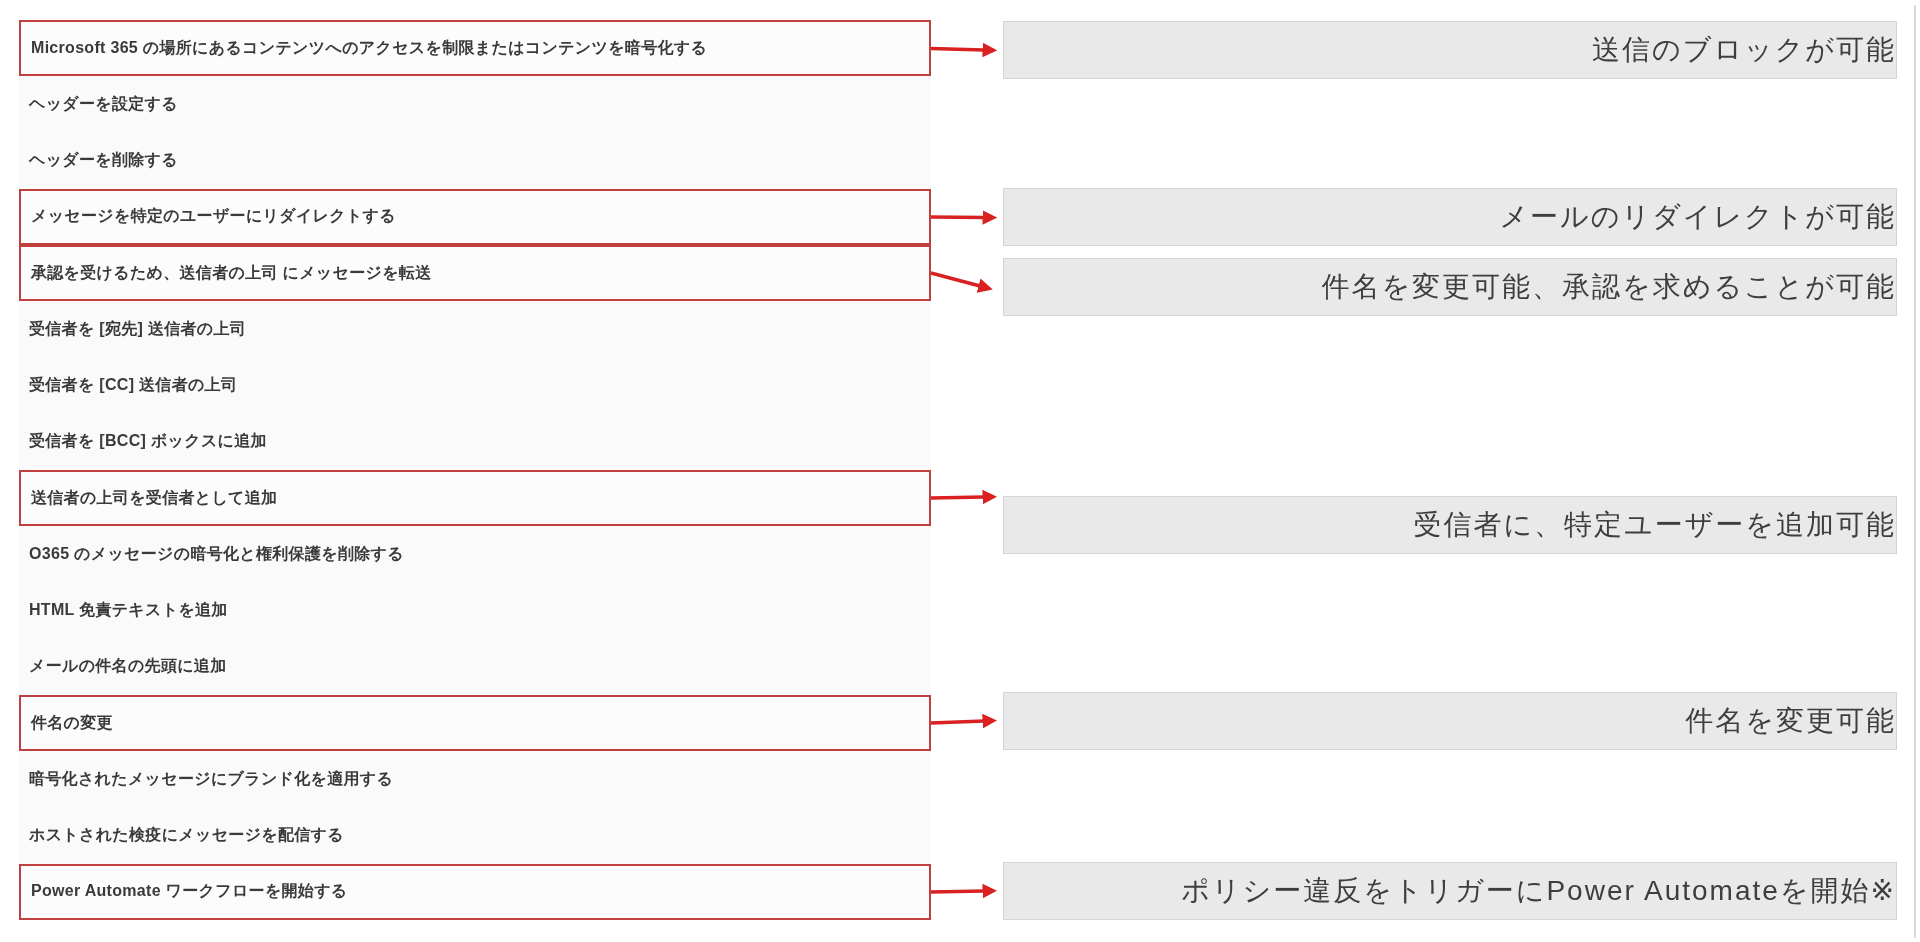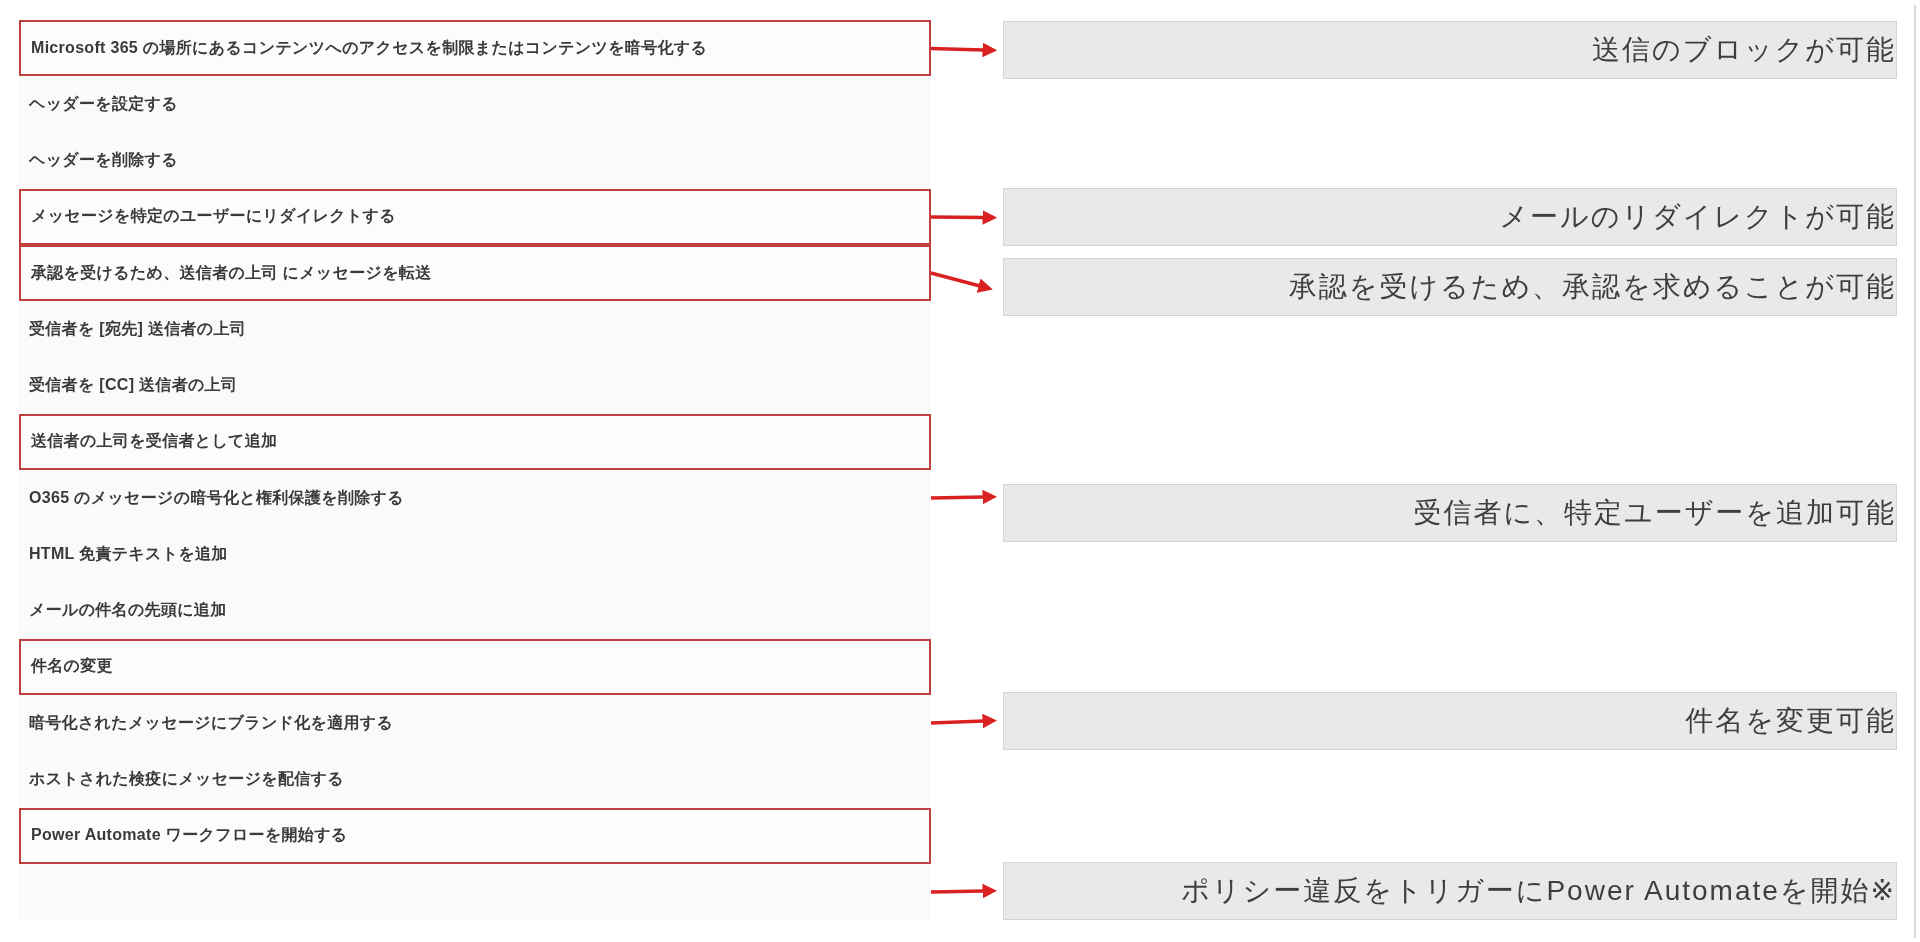--- a/index.html
+++ b/index.html
@@ -104,20 +104,23 @@
     </div>
     <div class="row hl">
       <span class="row-label">承認を受けるため、送信者の上司 にメッセージを転送</span>
     </div>
     <div class="row">
       <span class="row-label">受信者を [宛先] 送信者の上司</span>
     </div>
     <div class="row">
       <span class="row-label">受信者を [CC] 送信者の上司</span>
     </div>
+    <div class="row">
+      <span class="row-label">受信者を [BCC] ボックスに追加</span>
+    </div>
     <div class="row hl">
       <span class="row-label">送信者の上司を受信者として追加</span>
     </div>
     <div class="row">
       <span class="row-label">O365 のメッセージの暗号化と権利保護を削除する</span>
     </div>
     <div class="row">
       <span class="row-label">HTML 免責テキストを追加</span>
     </div>
     <div class="row">
@@ -151,23 +154,23 @@
     <line x1="931" y1="892" x2="984" y2="891" stroke="#d92121" stroke-width="3.5" marker-end="url(#ah)"></line>
   </svg>
 
   <div class="callout" style="top:21px">
     <span class="callout-label">送信のブロックが可能</span>
   </div>
   <div class="callout" style="top:188px">
     <span class="callout-label">メールのリダイレクトが可能</span>
   </div>
   <div class="callout" style="top:258px">
-    <span class="callout-label">承認を受けるため、承認を求めることが可能</span>
+    <span class="callout-label">件名を変更可能、承認を求めることが可能</span>
   </div>
-  <div class="callout" style="top:484px">
+  <div class="callout" style="top:496px">
     <span class="callout-label">受信者に、特定ユーザーを追加可能</span>
   </div>
   <div class="callout" style="top:692px">
     <span class="callout-label">件名を変更可能</span>
   </div>
   <div class="callout" style="top:862px">
     <span class="callout-label">ポリシー違反をトリガーにPower Automateを開始※</span>
   </div>
 
   <div class="frame-right"></div>

